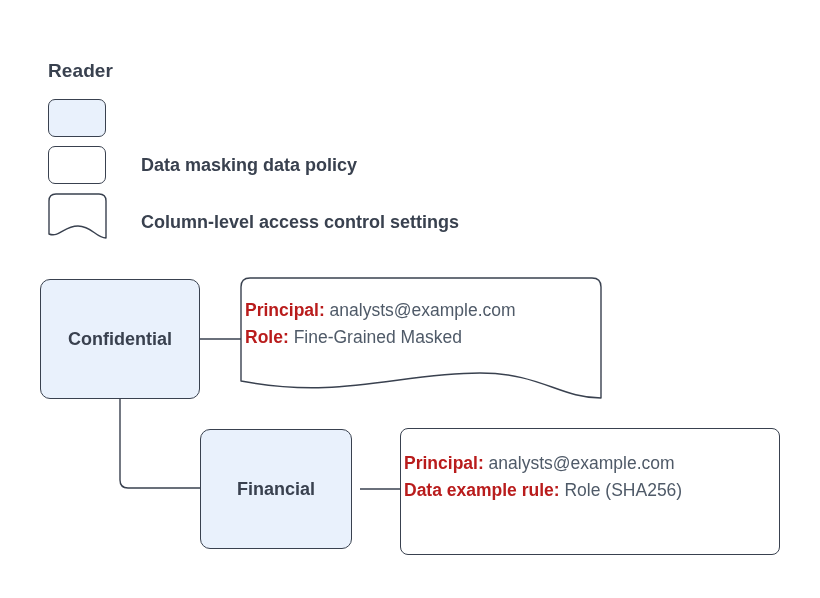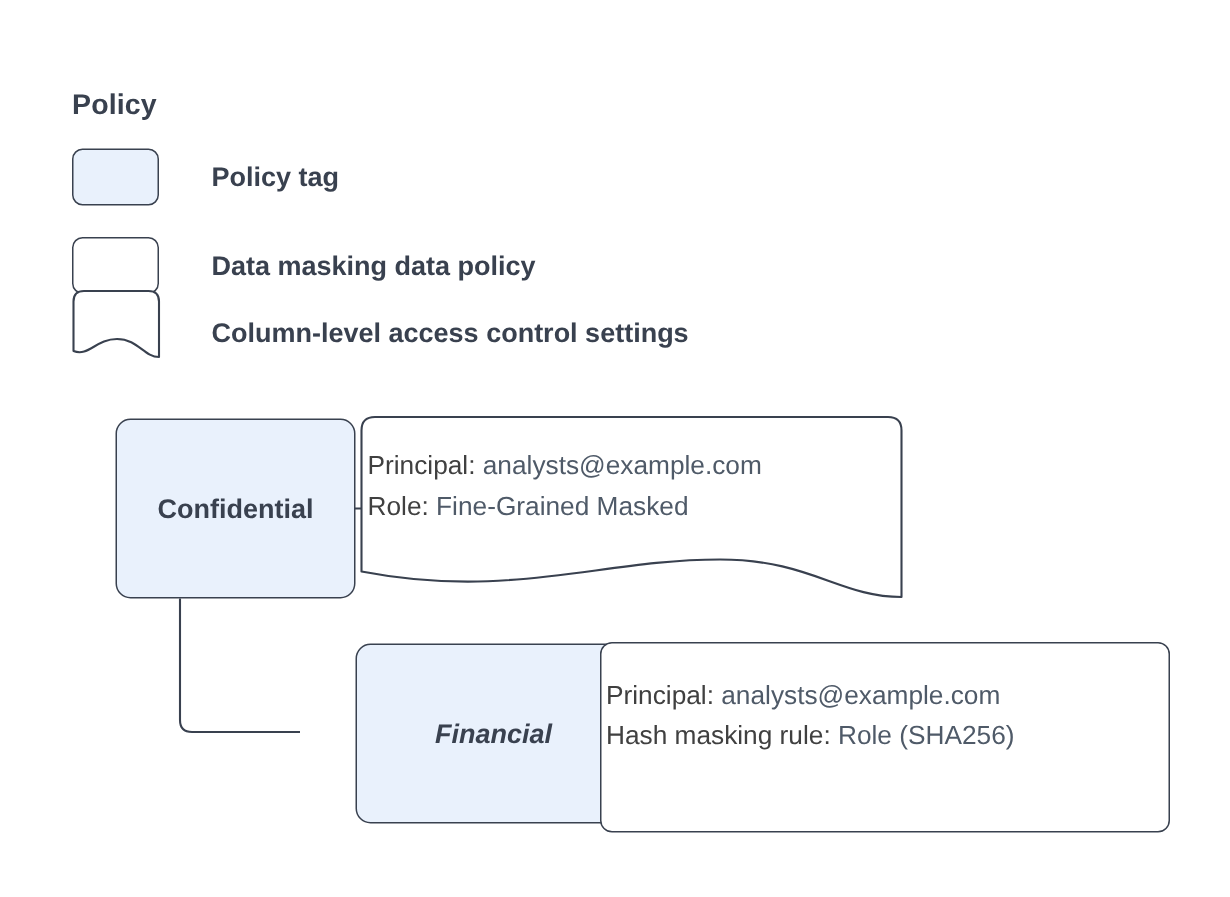--- a/index.html
+++ b/index.html
@@ -32,21 +32,21 @@
     color: #39414f;
     letter-spacing: 0.1px;
   }
   .legend-row {
     position: absolute;
     left: 48px;
     display: flex;
     align-items: center;
   }
   .legend-row-0 { top: 99px; }
-  .legend-row-1 { top: 158px; }
+  .legend-row-1 { top: 146px; }
   .legend-row-2 { top: 193px; align-items: flex-end; }
 
   .swatch {
     width: 58px;
     height: 38px;
     box-sizing: border-box;
     position: relative;
     flex: none;
   }
   .swatch-plain {
@@ -74,47 +74,45 @@
     box-sizing: border-box;
     background: #e9f1fc;
     border: 1.4px solid #39414f;
     border-radius: 10px;
     display: flex;
     align-items: center;
     justify-content: center;
     font-size: 18px;
     font-weight: bold;
     color: #39414f;
-    margin-left: 37px;
   }
   #node-confidential {
     left: 40px;
     top: 279px;
     width: 160px;
     height: 120px;
   }
   #node-financial {
     left: 200px;
     top: 429px;
-    width: 184px;
+    width: 152px;
     height: 120px;
-    font-style: italic;
   }
 
   
   .card-text {
     position: absolute;
     font-size: 17.5px;
     line-height: 27px;
     color: #4f5a68;
     white-space: nowrap;
   }
   .card-text .k {
-    font-weight: normal;
-    color: #404040;
+    font-weight: bold;
+    color: #b91c1c;
   }
   #card-confidential-text {
     left: 245px;
     top: 297px;
   }
   #card-financial-text {
     left: 404px;
     top: 450px;
   }
 
@@ -142,25 +140,24 @@
 
 <svg id="canvas" viewBox="0 0 820 598" xmlns="http://www.w3.org/2000/svg">
 
   <path d="M 200 339 L 241 339" fill="none" stroke="#39414f" stroke-width="1.4"></path>
 
   <path d="M 120 399 L 120 480 Q 120 488 128 488 L 200 488" fill="none" stroke="#39414f" stroke-width="1.4"></path>
 
   <path d="M 360 489 L 400 489" fill="none" stroke="#39414f" stroke-width="1.4"></path>
 </svg>
 
-<div id="legend-title">Policy</div>
+<div id="legend-title">Reader</div>
 
 <div class="legend-row legend-row-0">
   <div class="swatch swatch-plain swatch-tag"></div>
-  <div class="legend-label">Policy tag</div>
 </div>
 
 <div class="legend-row legend-row-1">
   <div class="swatch swatch-plain swatch-policy"></div>
   <div class="legend-label">Data masking data policy</div>
 </div>
 
 <div class="legend-row legend-row-2">
   <div class="swatch swatch-wave">
     <svg width="60" height="46" viewBox="0 0 60 46" xmlns="http://www.w3.org/2000/svg">
@@ -192,16 +189,16 @@
   </div>
 </div>
 
 <div id="card-financial-box"></div>
 <div class="card-text" id="card-financial-text">
   <div>
     <span class="k">Principal: </span>
     <span>analysts@example.com</span>
   </div>
   <div>
-    <span class="k">Hash masking rule: </span>
+    <span class="k">Data example rule: </span>
     <span>Role (SHA256)</span>
   </div>
 </div>
 
 </body></html>

